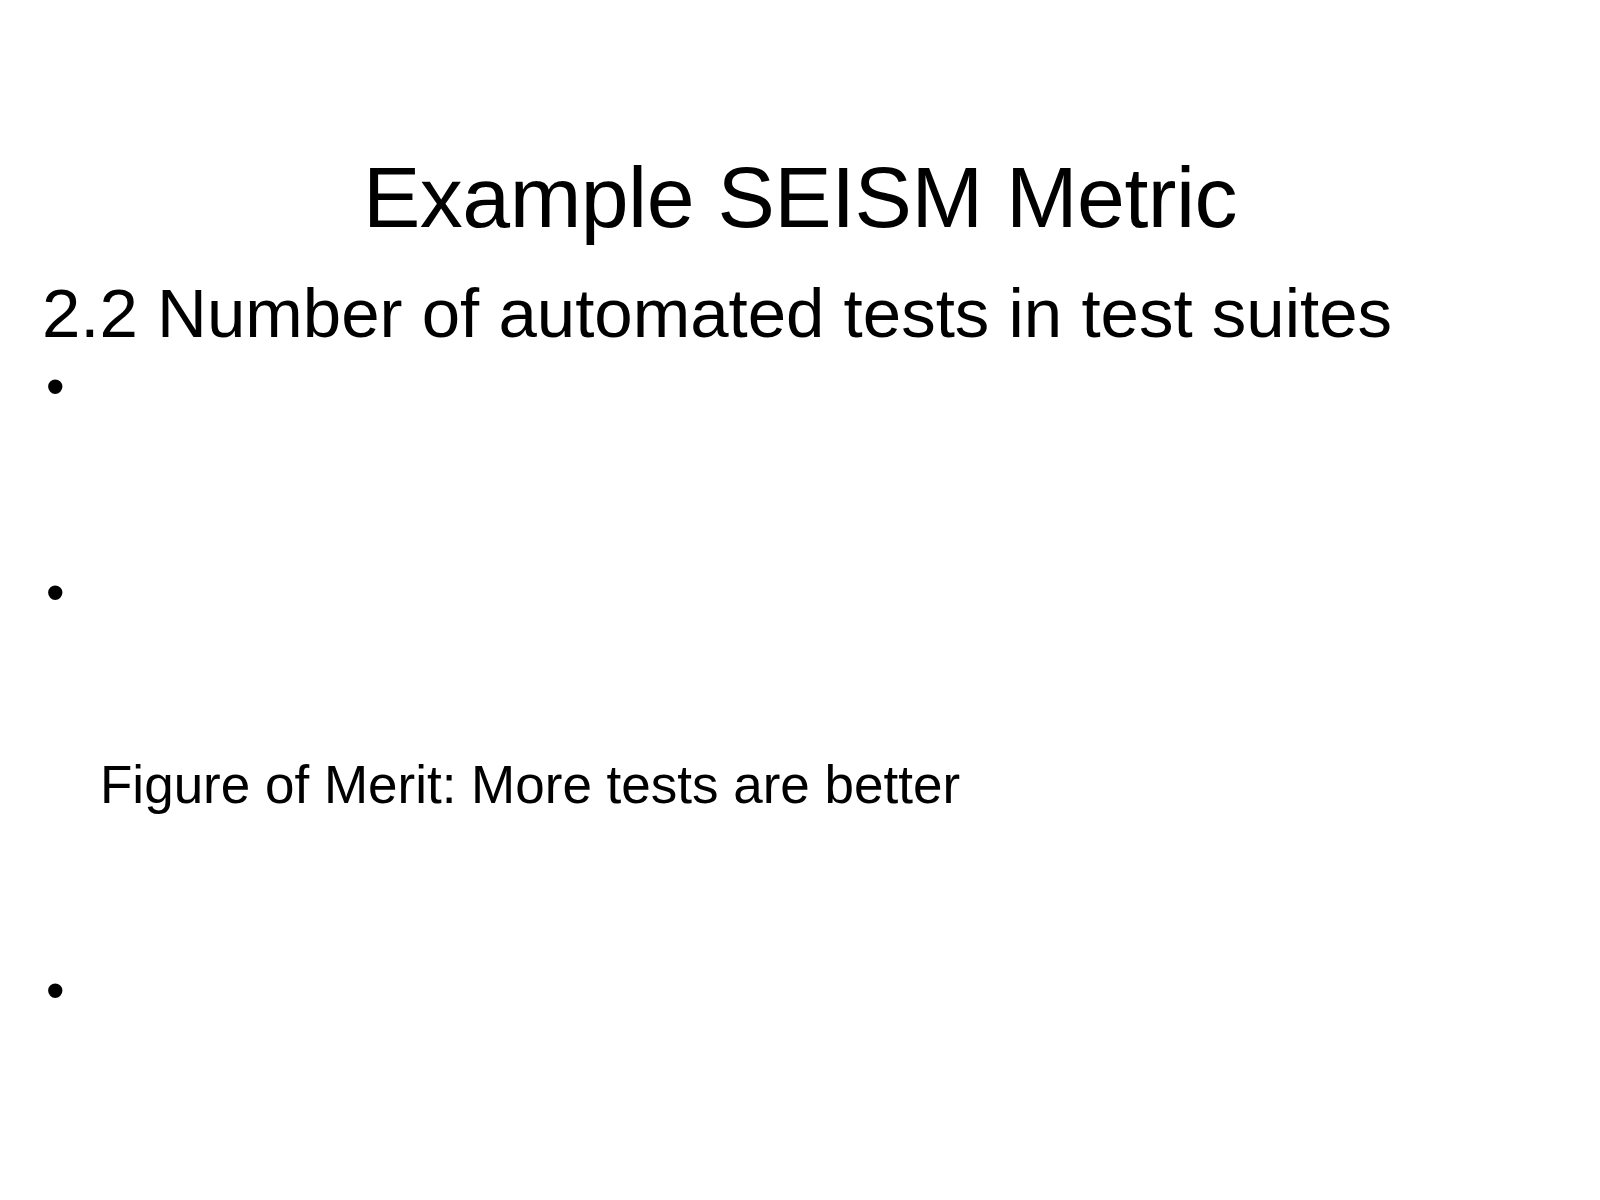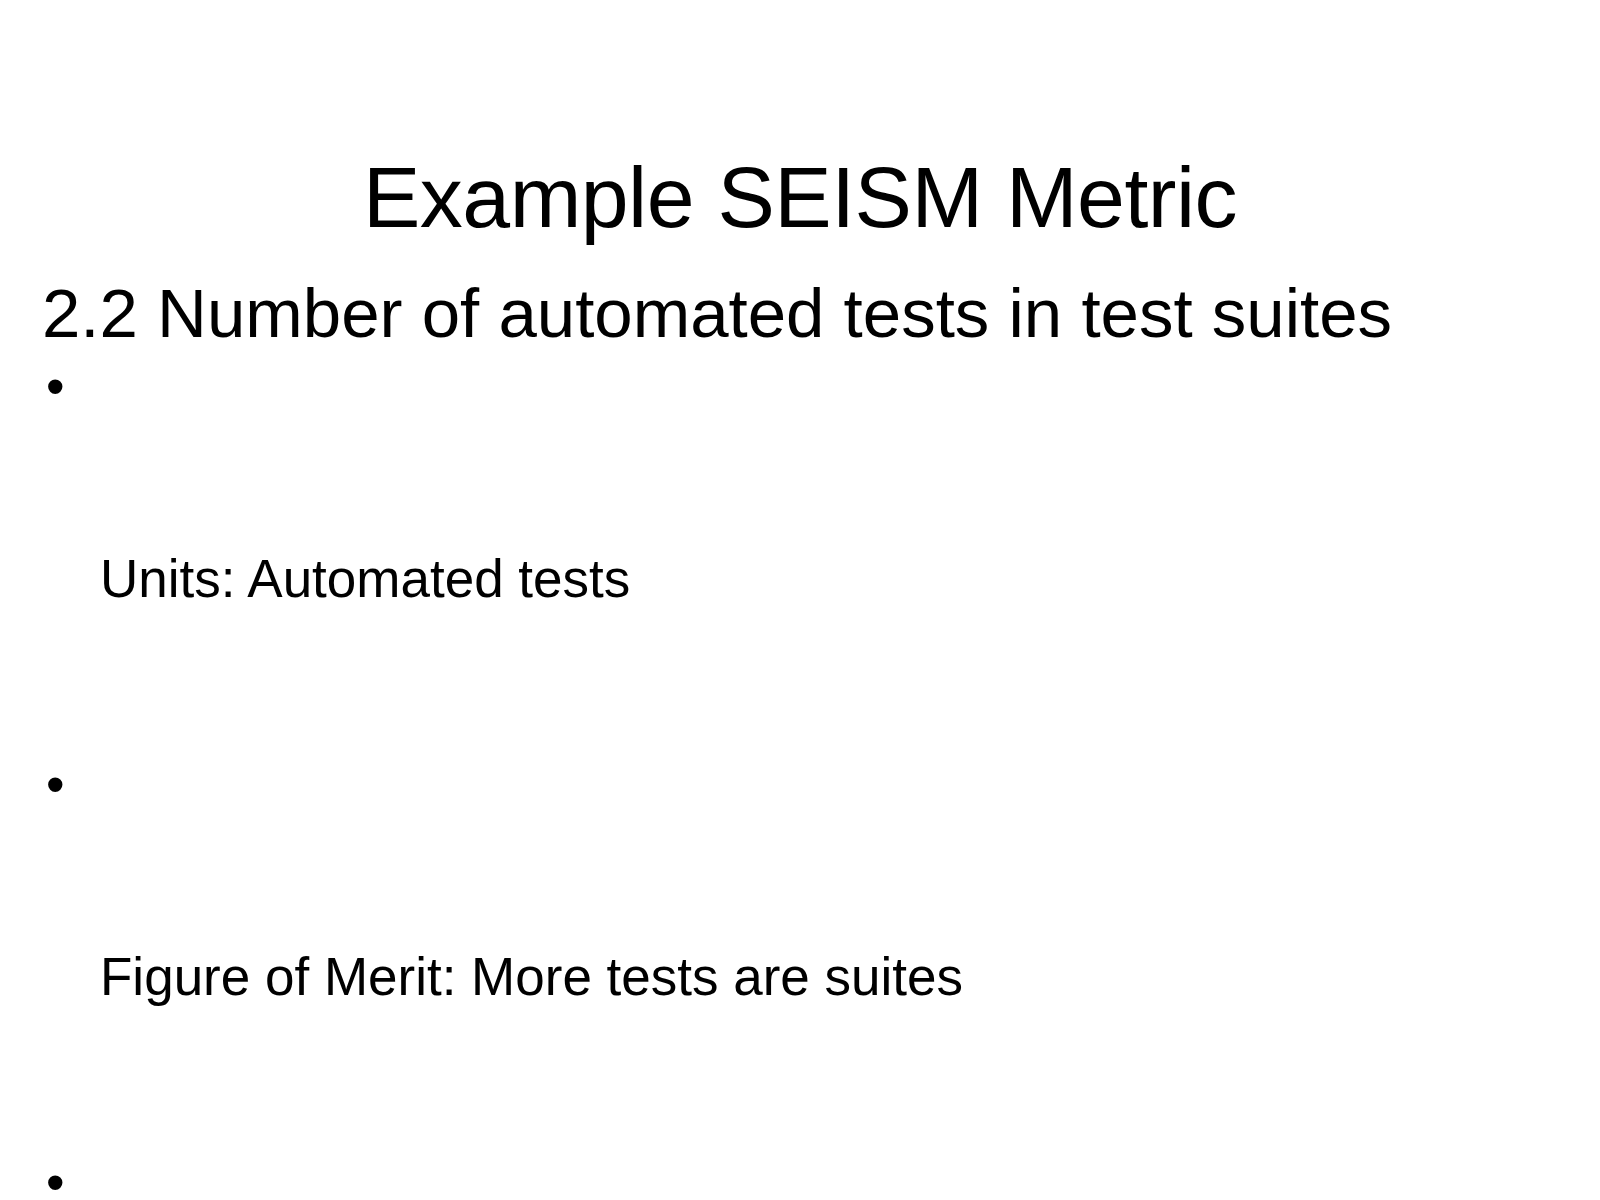--- a/index.html
+++ b/index.html
@@ -84,26 +84,25 @@
   <h1 class="slide-title">Example SEISM Metric</h1>
 
   <div class="body-block">
 
     <p class="lead-line">2.2 Number of automated tests in test suites</p>
 
     <ul class="bullet-list">
 
       <li class="bullet-item">
         <span class="bullet-marker">•</span>
-        <span class="bullet-text">Units: Automated tests</span>
       </li>
 
       <li class="bullet-item">
         <span class="bullet-marker">•</span>
-        <span class="bullet-text">Figure of Merit: More tests are suites</span>
+        <span class="bullet-text">Figure of Merit: More tests are better</span>
       </li>
 
       <li class="bullet-item">
         <span class="bullet-marker">•</span>
         
       </li>
 
     </ul>
   </div>
 </div>

